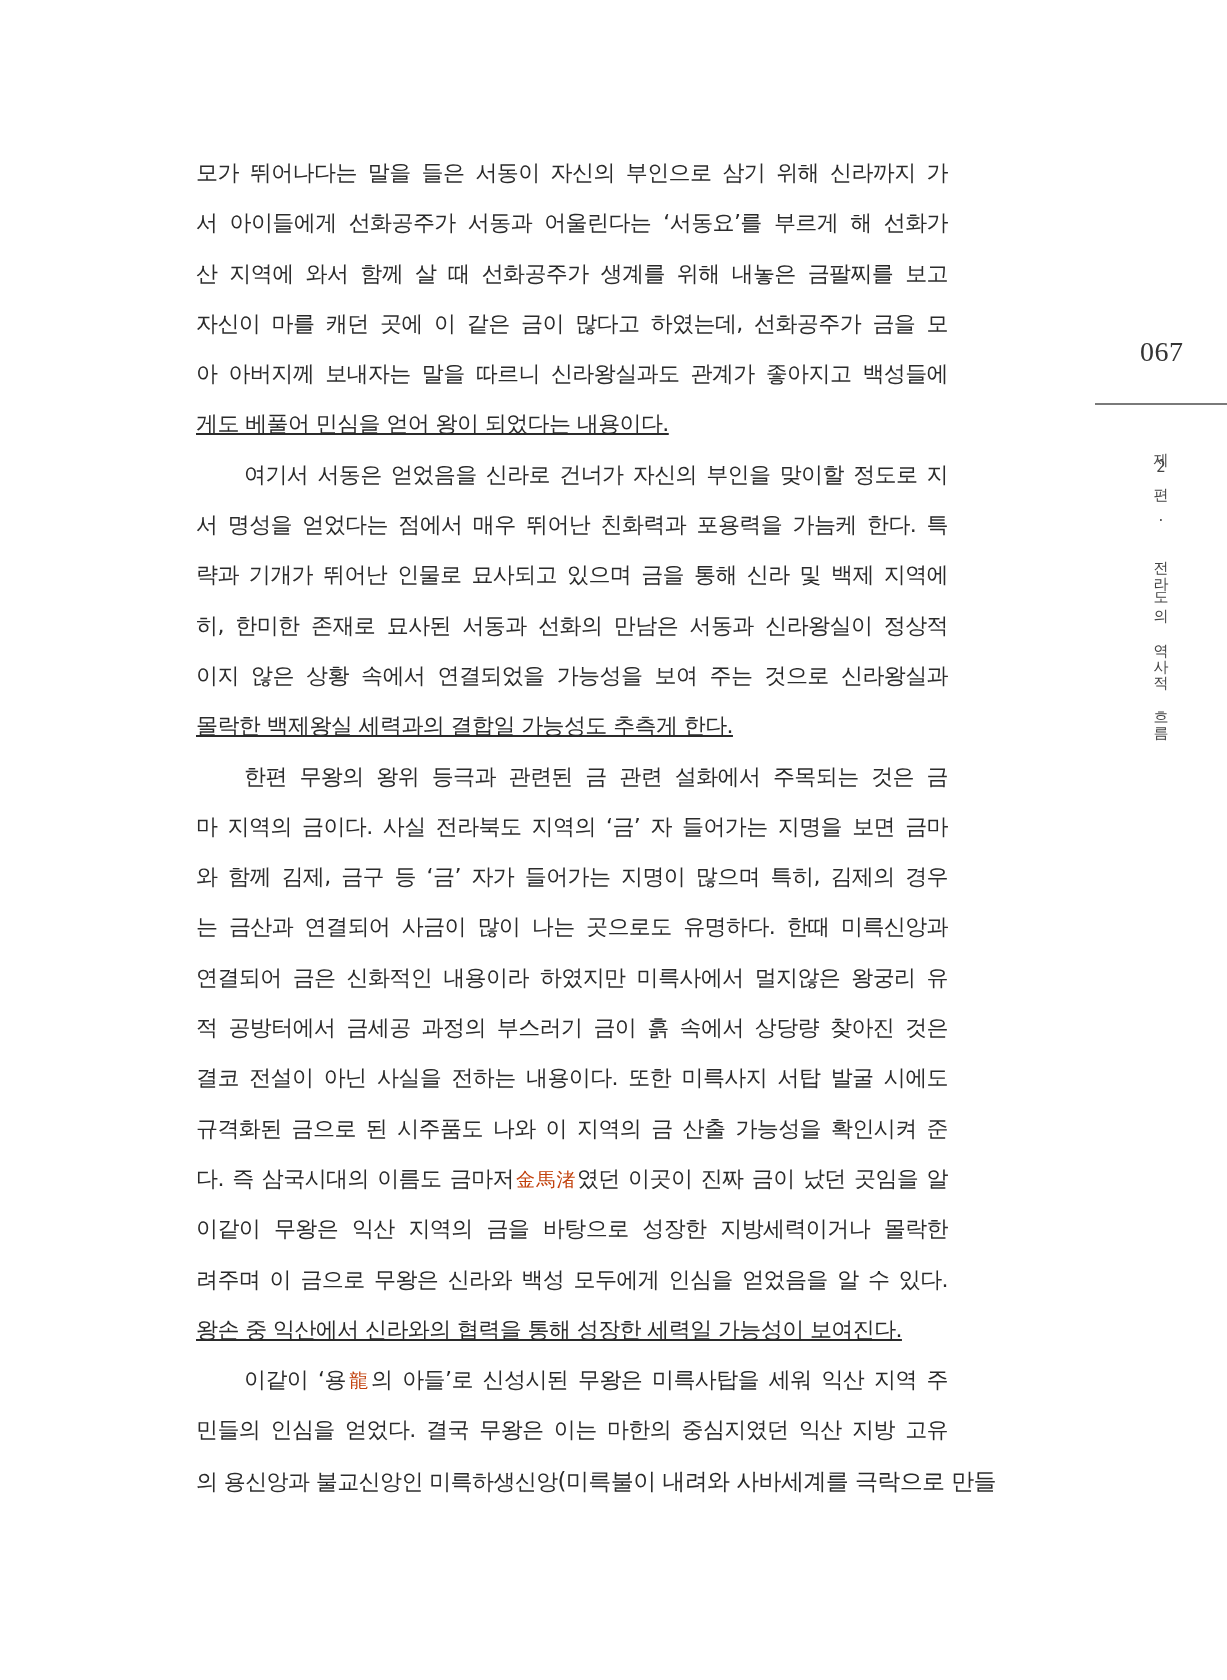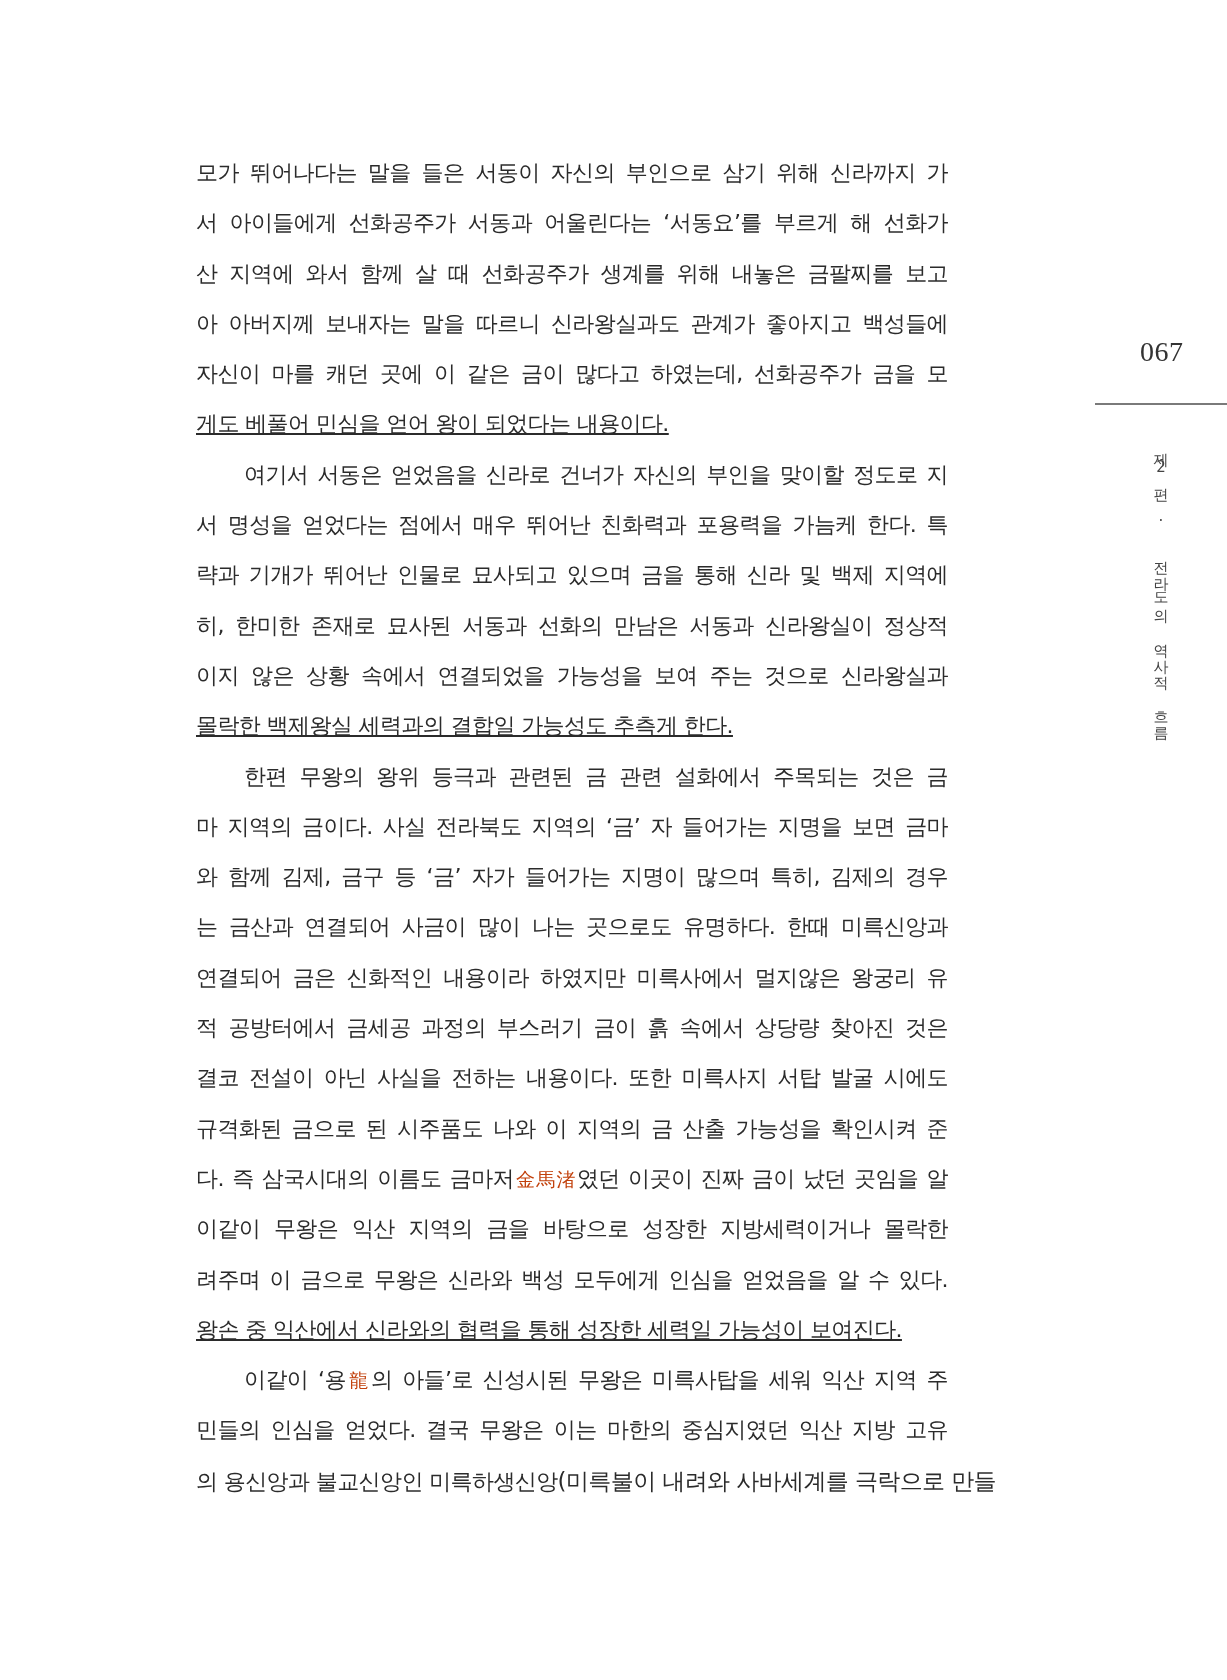--- a/index.html
+++ b/index.html
@@ -29,22 +29,22 @@
     letter-spacing: 1px; font-family: "DejaVu Sans", sans-serif;
   }
 </style>
 </head>
 <body>
 
 <div class="body-text">
   <span class="line">모가 뛰어나다는 말을 들은 서동이 자신의 부인으로 삼기 위해 신라까지 가</span>
   <span class="line">서 아이들에게 선화공주가 서동과 어울린다는 ‘서동요’를 부르게 해 선화가</span>
   <span class="line">산 지역에 와서 함께 살 때 선화공주가 생계를 위해 내놓은 금팔찌를 보고</span>
+  <span class="line">자신이 마를 캐던 곳에 이 같은 금이 많다고 하였는데, 선화공주가 금을 모</span>
   <span class="line">아 아버지께 보내자는 말을 따르니 신라왕실과도 관계가 좋아지고 백성들에</span>
-  <span class="line">자신이 마를 캐던 곳에 이 같은 금이 많다고 하였는데, 선화공주가 금을 모</span>
   <span class="line last">게도 베풀어 민심을 얻어 왕이 되었다는 내용이다.</span>
   <span class="line indent">여기서 서동은 얻었음을 신라로 건너가 자신의 부인을 맞이할 정도로 지</span>
   <span class="line">서 명성을 얻었다는 점에서 매우 뛰어난 친화력과 포용력을 가늠케 한다. 특</span>
   <span class="line">략과 기개가 뛰어난 인물로 묘사되고 있으며 금을 통해 신라 및 백제 지역에</span>
   <span class="line">히, 한미한 존재로 묘사된 서동과 선화의 만남은 서동과 신라왕실이 정상적</span>
   <span class="line">이지 않은 상황 속에서 연결되었을 가능성을 보여 주는 것으로 신라왕실과</span>
   <span class="line last">몰락한 백제왕실 세력과의 결합일 가능성도 추측게 한다.</span>
   <span class="line indent">한편 무왕의 왕위 등극과 관련된 금 관련 설화에서 주목되는 것은 금</span>
   <span class="line">마 지역의 금이다. 사실 전라북도 지역의 ‘금’ 자 들어가는 지명을 보면 금마</span>
   <span class="line">와 함께 김제, 금구 등 ‘금’ 자가 들어가는 지명이 많으며 특히, 김제의 경우</span>

